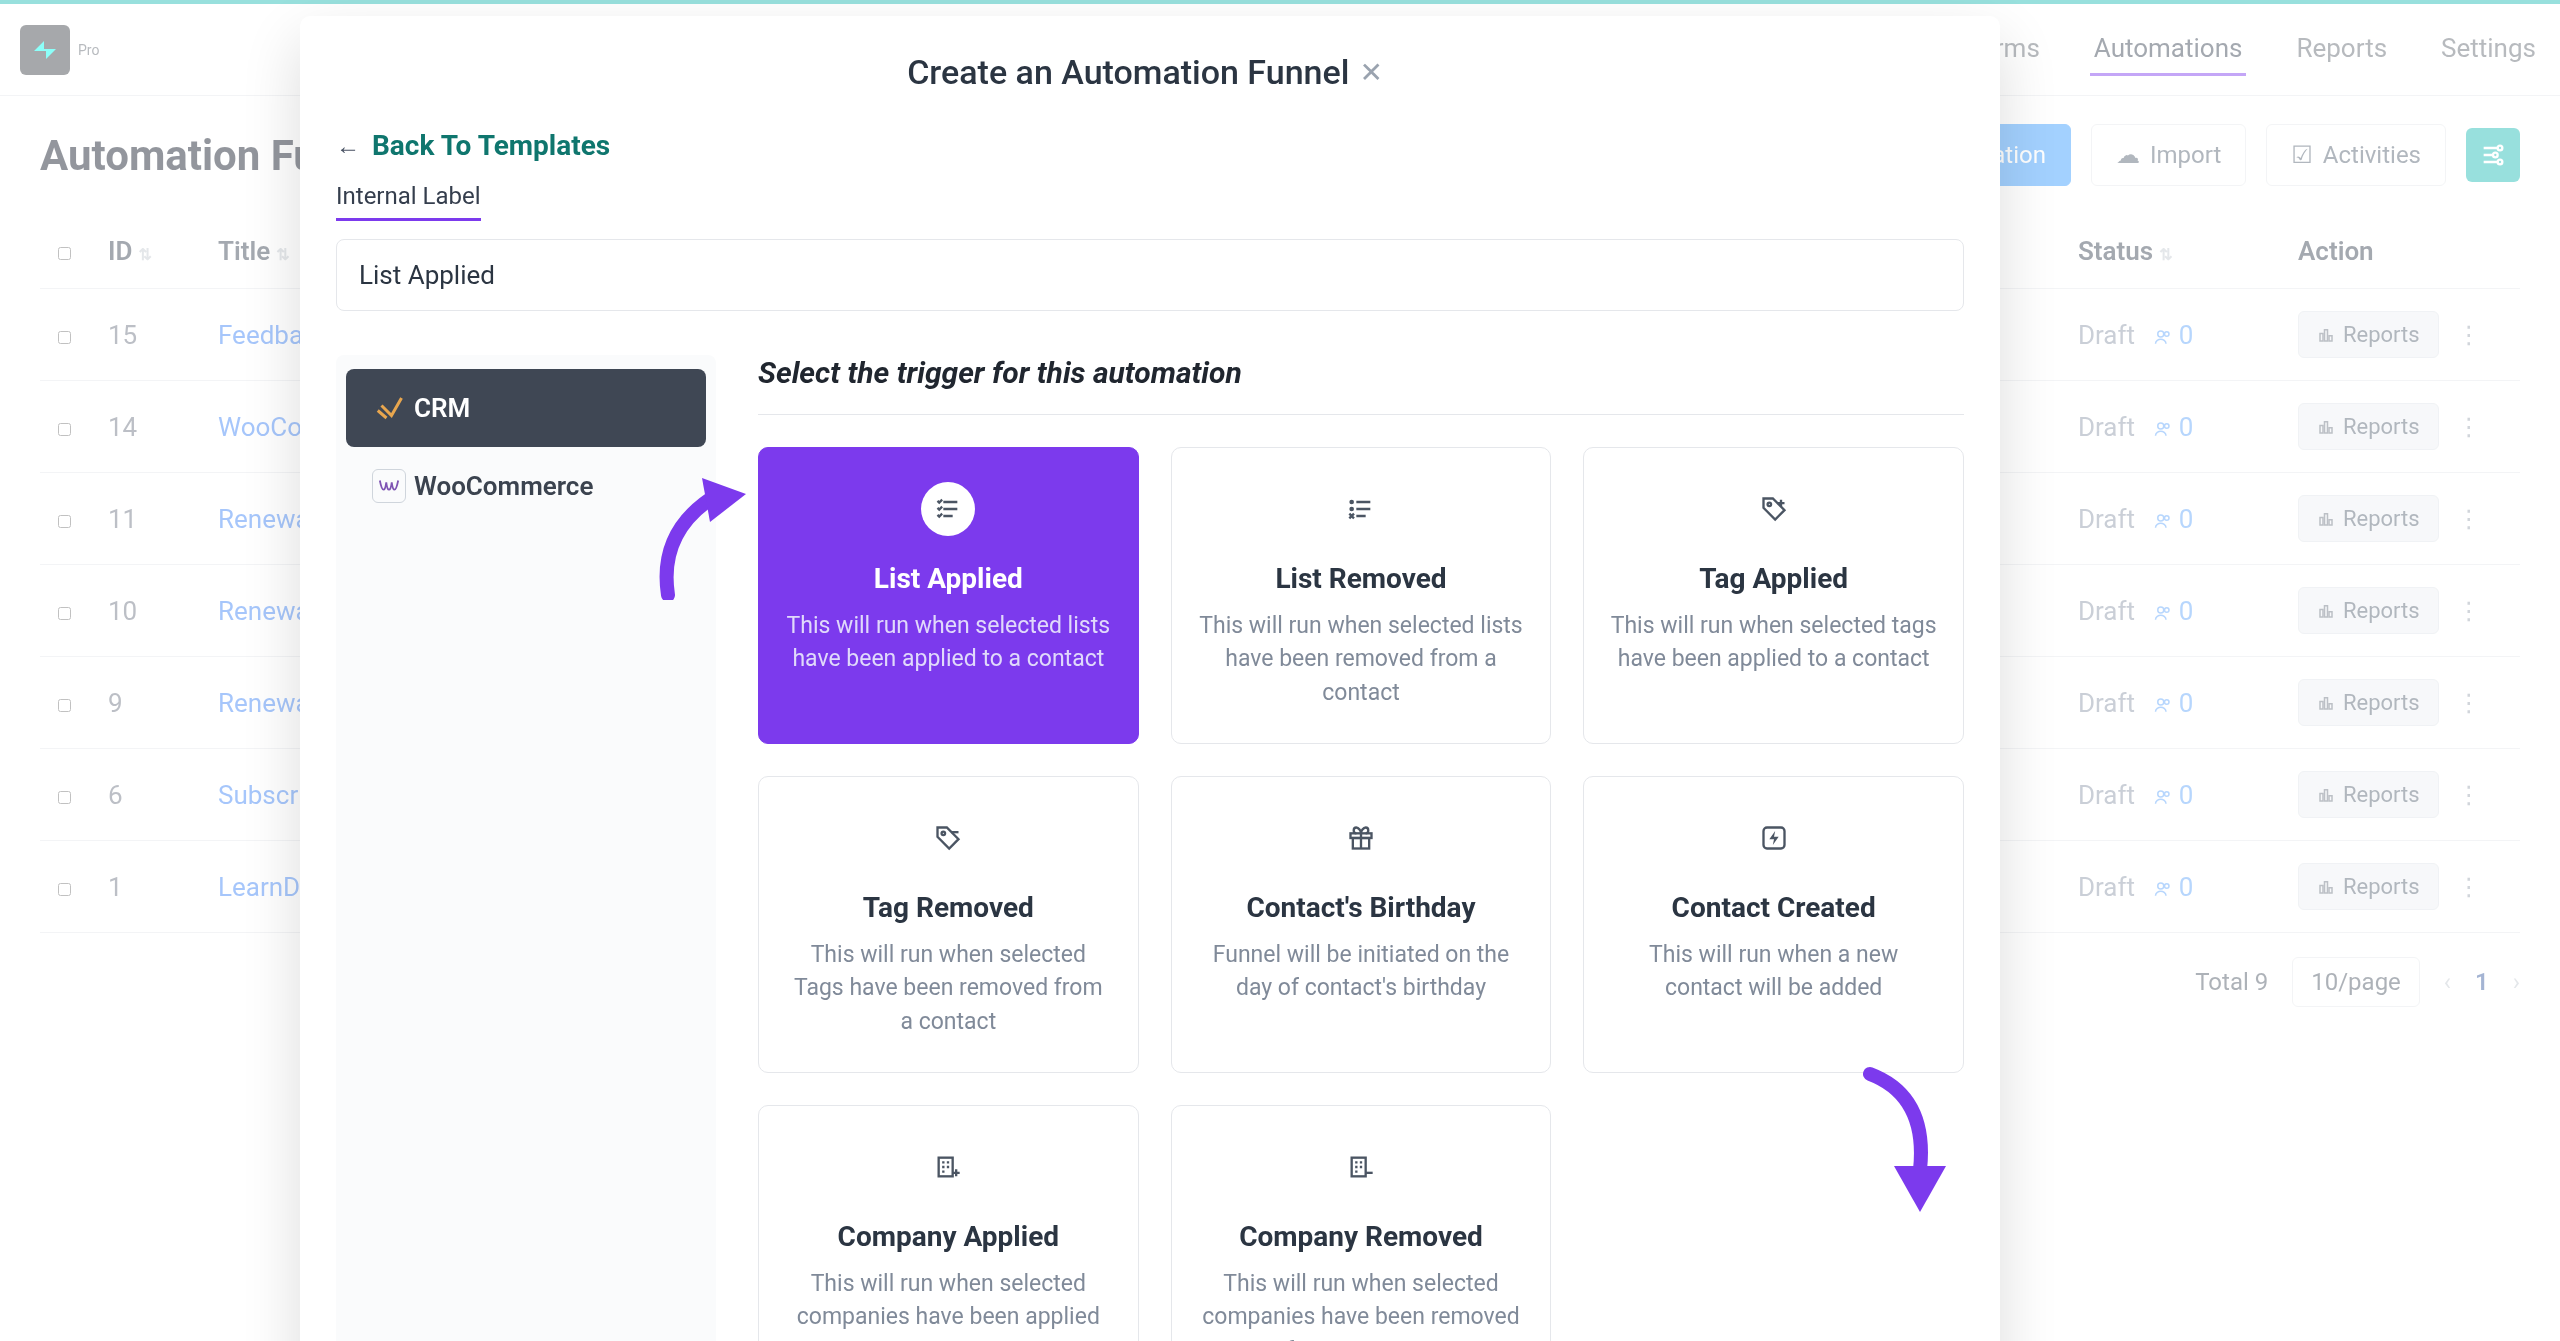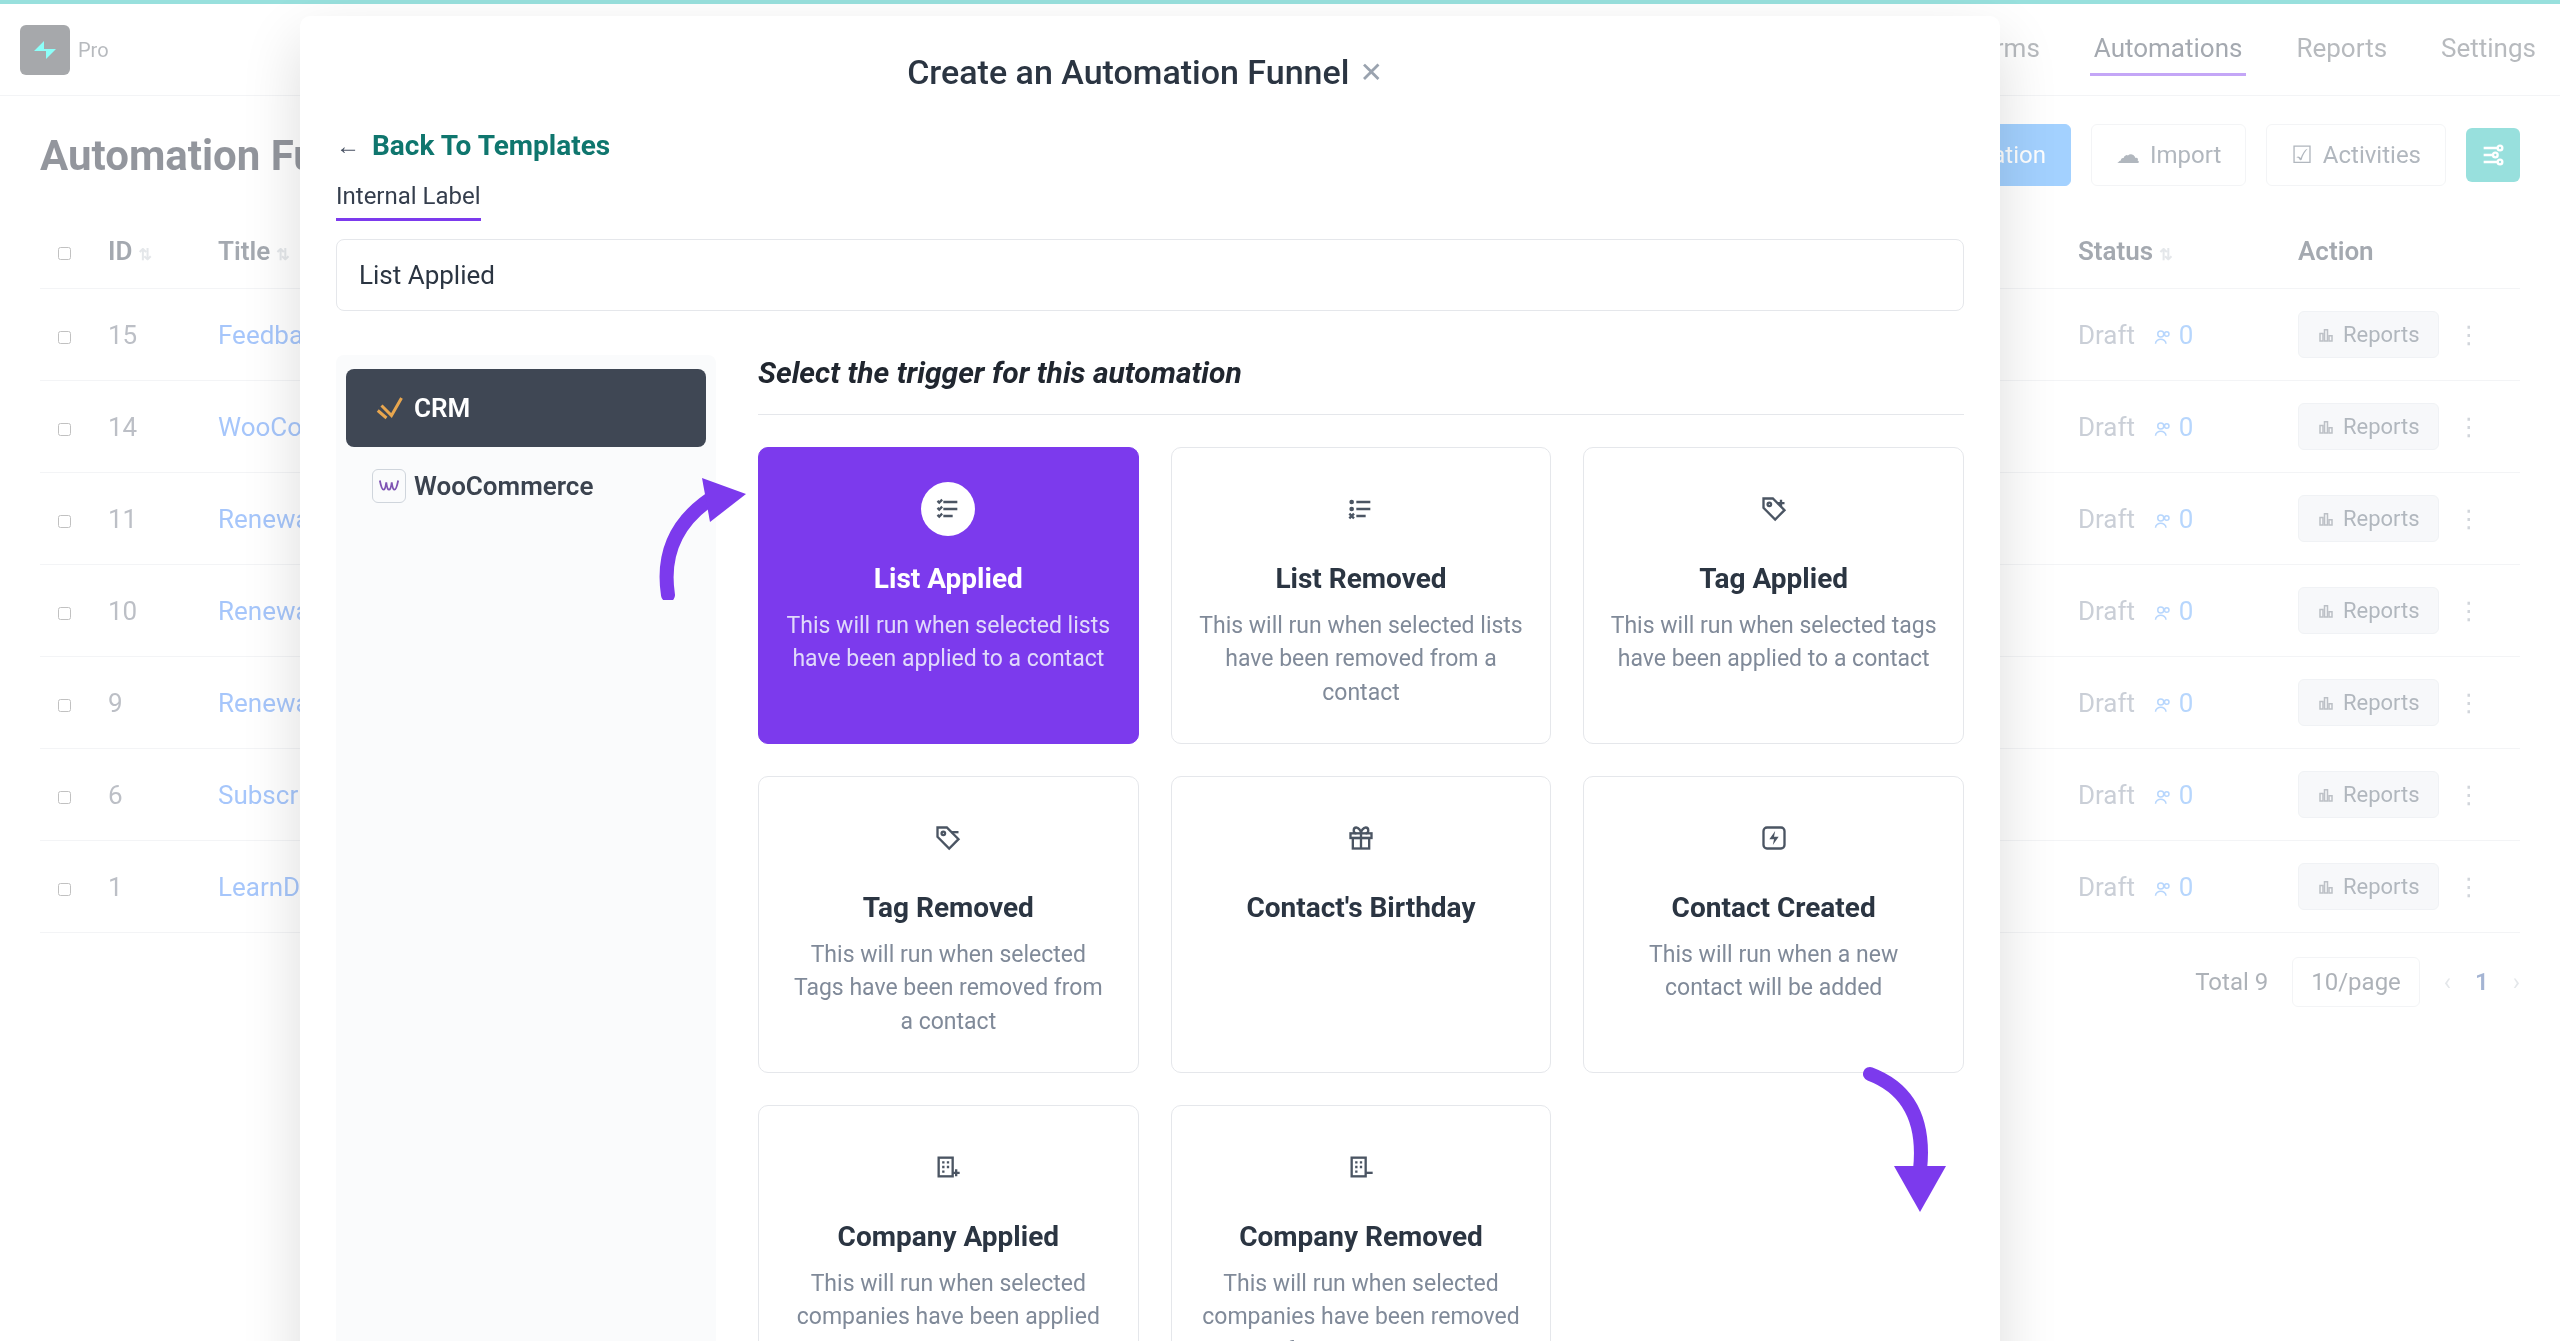--- a/index.html
+++ b/index.html
@@ -13,21 +13,21 @@
   --bg-gray:#f3f4f6;
   --slate-dark:#3f4754;
 }
 *{box-sizing:border-box;margin:0;padding:0;font-family:-apple-system,BlinkMacSystemFont,"Segoe UI",Roboto,sans-serif;}
 body{background:#fff;width:2560px;height:1341px;overflow:hidden;position:relative;transform-origin:top left;}
 
 .bg-page{position:absolute;inset:0;border-top:4px solid var(--teal);}
 .bg-topbar{height:92px;display:flex;align-items:center;padding:0 20px;justify-content:space-between;border-bottom:1px solid var(--border);}
 .brand-logo{width:50px;height:50px;background:#3B3F45;border-radius:6px;display:flex;align-items:center;justify-content:center;position:relative;}
 .brand-logo svg{width:30px;height:30px;}
-.brand-pro{font-size:20px;color:#606770;margin-left:8px;}
+.brand-pro{font-size:14px;color:#606770;margin-left:8px;}
 .nav-tabs{display:flex;gap:46px;font-size:26px;color:#606770;}
 .nav-tab{padding:10px 4px;cursor:pointer;}
 .nav-tab.active{color:#374151;border-bottom:3px solid var(--purple);}
 .page-header{display:flex;align-items:center;justify-content:space-between;padding:28px 40px;}
 .page-title{font-size:42px;font-weight:700;color:#111827;}
 .page-actions{display:flex;gap:20px;align-items:center;}
 .btn{padding:16px 24px;border-radius:6px;font-size:24px;display:flex;align-items:center;gap:10px;border:1px solid var(--border);background:#fff;cursor:pointer;color:#536070;}
 .btn-primary{background:#3399ff;color:#fff;border-color:#3399ff;}
 .settings-sq{width:54px;height:54px;background:var(--teal);border-radius:6px;display:flex;align-items:center;justify-content:center;}
 .table-wrap{padding:0 40px;}
@@ -382,20 +382,21 @@
           </div>
           <div class="trigger-card">
             <div class="card-ic">
               <svg width="28" height="28" viewBox="0 0 24 24" fill="none" stroke="#4b5563" stroke-width="2">
                 <rect x="3" y="8" width="18" height="4"></rect>
                 <rect x="5" y="12" width="14" height="9"></rect>
                 <path d="M12 8v13M8 8c-3 0-3-5 0-5 2 0 4 3 4 5M16 8c3 0 3-5 0-5-2 0-4 3-4 5"></path>
               </svg>
             </div>
             <div class="card-title">Contact's Birthday</div>
+            <div class="card-desc">Funnel will be initiated on the day of contact's birthday</div>
           </div>
           <div class="trigger-card">
             <div class="card-ic">
               <svg width="28" height="28" viewBox="0 0 24 24" fill="none" stroke="#4b5563" stroke-width="2">
                 <rect x="3" y="3" width="18" height="18" rx="3"></rect>
                 <path d="M13 6l-5 7h4l-1 5 5-7h-4z" fill="#4b5563" stroke="none"></path>
               </svg>
             </div>
             <div class="card-title">Contact Created</div>
             <div class="card-desc">This will run when a new contact will be added</div>

